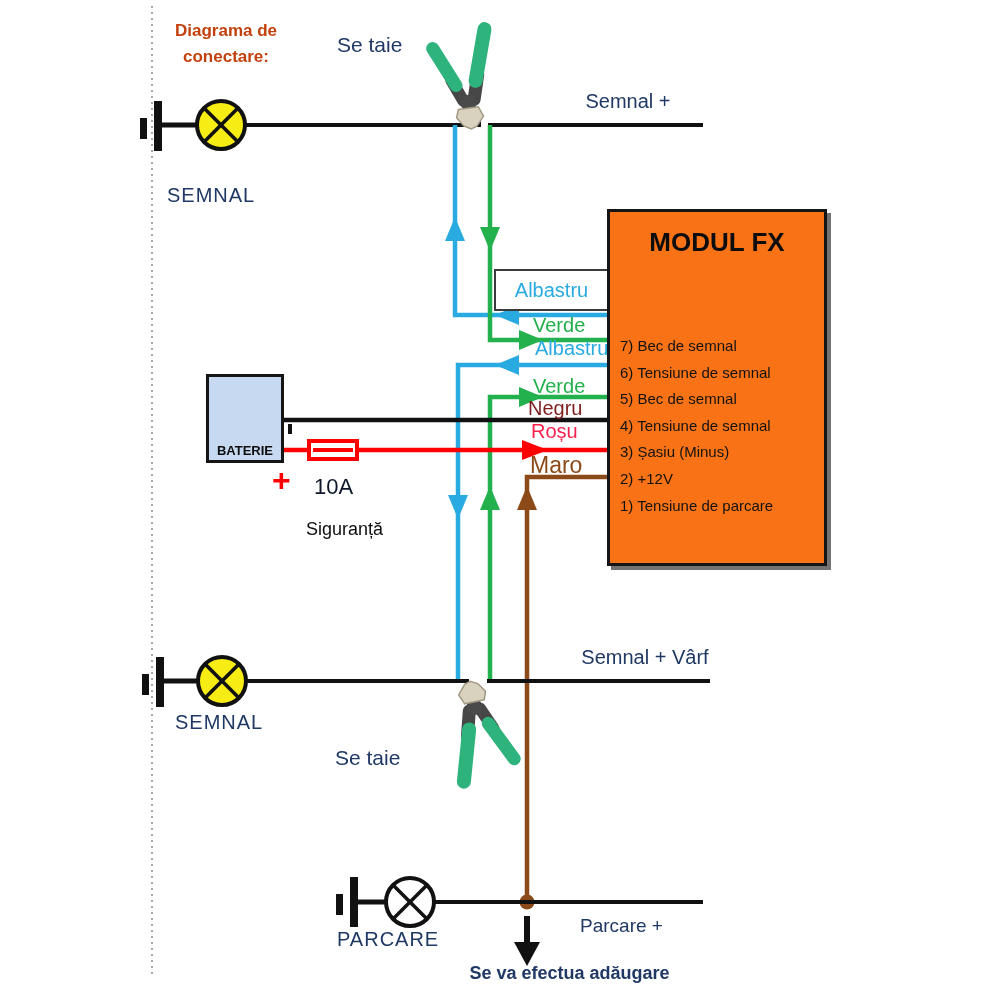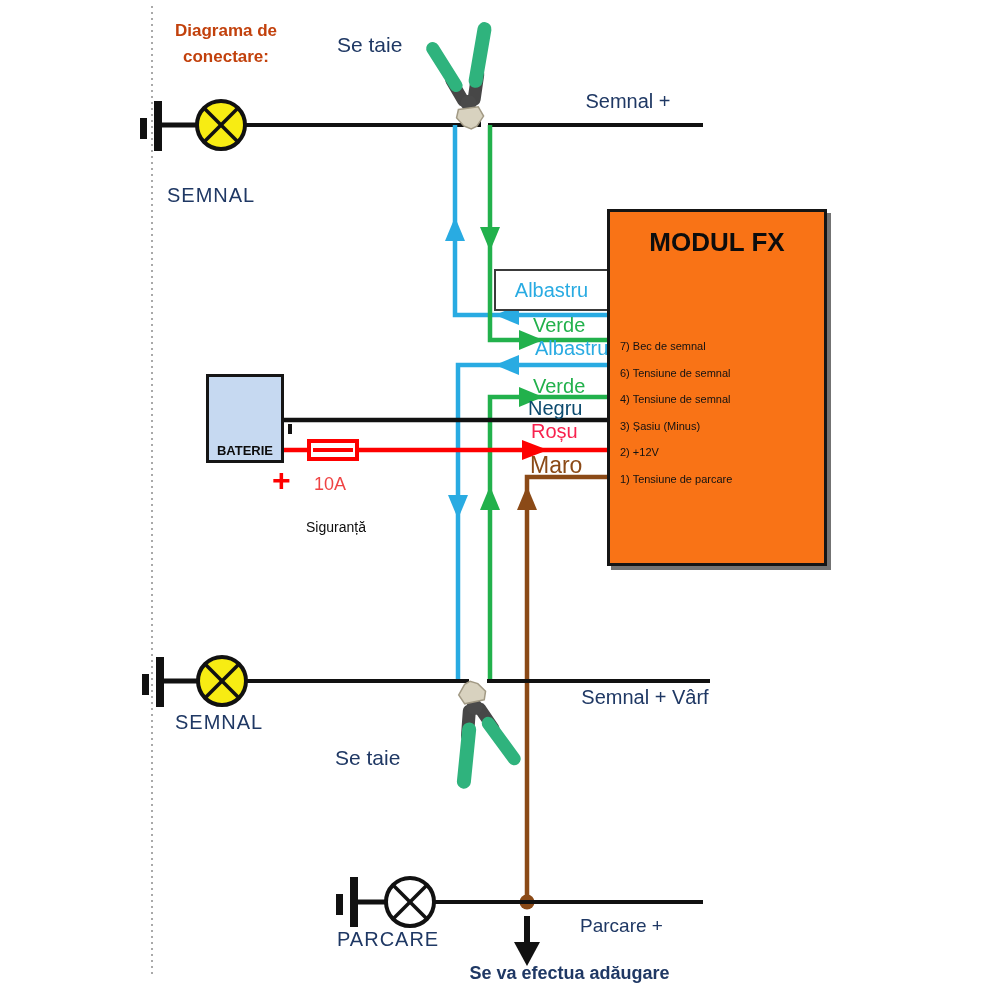--- a/index.html
+++ b/index.html
@@ -8,36 +8,36 @@
   .lbl{position:absolute;color:#1f3864;white-space:nowrap;line-height:1.15;}
   #diagram-title{left:156px;top:18px;width:140px;font-size:17px;font-weight:bold;color:#c2410c;text-align:center;line-height:1.5;}
   #se-taie-top{left:337px;top:33px;font-size:21px;}
   #semnal-plus{left:552px;top:90px;width:152px;font-size:20px;text-align:center;}
   #semnal-top{left:167px;top:184px;font-size:20px;letter-spacing:1px;}
   #albastru-box{left:494px;top:269px;width:111px;height:38px;background:#ffffff;border:2px solid #3a3a3a;
      display:flex;align-items:center;justify-content:center;font-size:20px;position:absolute;}
   #verde-1{left:533px;top:314px;font-size:20px;}
   #albastru-2{left:535px;top:337px;font-size:20px;}
   #verde-2{left:533px;top:375px;font-size:20px;}
-  #negru{left:528px;top:397px;font-size:20px;color:#0c4a6e;}
+  #negru{left:528px;top:397px;font-size:20px;color:#7f1d1d;}
   #rosu{left:531px;top:420px;font-size:20px;}
   #maro{left:530px;top:452px;font-size:23px;}
   #module{position:absolute;left:607px;top:209px;width:220px;height:357px;box-sizing:border-box;
      border:3px solid #151515;box-shadow:4px 4px 0 rgba(0,0,0,0.55);}
   #module-title{margin-top:15px;text-align:center;font-size:26px;font-weight:bold;color:#0d0d0d;}
-  #module-pins{position:absolute;left:10px;top:121px;font-size:11px;color:#121212;}
+  #module-pins{position:absolute;left:10px;top:121px;font-size:15px;color:#121212;}
   #module-pins .pin{height:26.6px;line-height:26.6px;}
   #battery{position:absolute;left:206px;top:374px;width:78px;height:89px;box-sizing:border-box;border:3px solid #151515;}
   #battery-label{position:absolute;left:0;top:66px;width:100%;text-align:center;font-size:13px;font-weight:bold;color:#0d0d0d;}
   #battery-plus{left:272px;top:462px;font-size:32px;font-weight:bold;color:#fe0000;}
-  #fuse-amps{left:314px;top:474px;font-size:18px;color:#ef4444;}
-  #fuse-name{left:306px;top:519px;font-size:14px;color:#0d0d0d;}
+  #fuse-amps{left:314px;top:474px;font-size:22px;color:#0f172a;}
+  #fuse-name{left:306px;top:519px;font-size:18px;color:#0d0d0d;}
   #semnal-bottom{left:175px;top:711px;font-size:20px;letter-spacing:1px;}
   #se-taie-bottom{left:335px;top:746px;font-size:21px;}
-  #semnal-varf{left:570px;top:686px;width:150px;font-size:20px;text-align:center;}
+  #semnal-varf{left:570px;top:646px;width:150px;font-size:20px;text-align:center;}
   #parcare{left:337px;top:928px;font-size:20px;letter-spacing:1px;}
   #parcare-plus{left:580px;top:915px;font-size:19px;}
   #adaugare{left:447px;top:963px;width:245px;font-size:18px;font-weight:bold;text-align:center;}
   svg#wires{position:absolute;left:0;top:0;z-index:1;}
   .txt{z-index:2;}
 </style>
 </head>
 <body>
 
 <div id="page">
@@ -154,20 +154,21 @@
   <div class="lbl txt" id="verde-2" style="color: rgb(34, 177, 76);">Verde</div>
   <div class="lbl txt" id="negru">Negru</div>
   <div class="lbl txt" id="rosu" style="color: rgb(248, 34, 78);">Roșu</div>
   <div class="lbl txt" id="maro" style="color: rgb(139, 74, 23);">Maro</div>
 
   <div class="txt" id="module" style="background-color: #f97316;">
     <div id="module-title">MODUL FX</div>
     <div id="module-pins">
       <div class="pin">7) Bec de semnal</div>
       <div class="pin">6) Tensiune de semnal</div>
+      <div class="pin">5) Bec de semnal</div>
       <div class="pin">4) Tensiune de semnal</div>
       <div class="pin">3) Șasiu (Minus)</div>
       <div class="pin">2) +12V</div>
       <div class="pin">1) Tensiune de parcare</div>
     </div>
   </div>
 
   <div class="txt" id="battery" style="background-color: rgb(198, 217, 241);">
     <div id="battery-label">BATERIE</div>
   </div>

